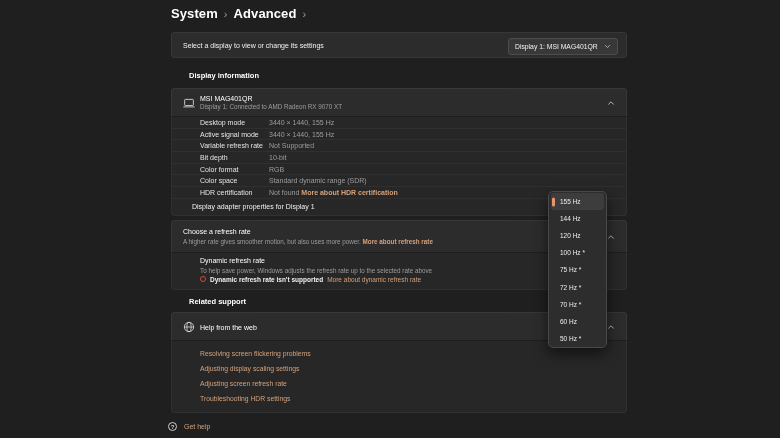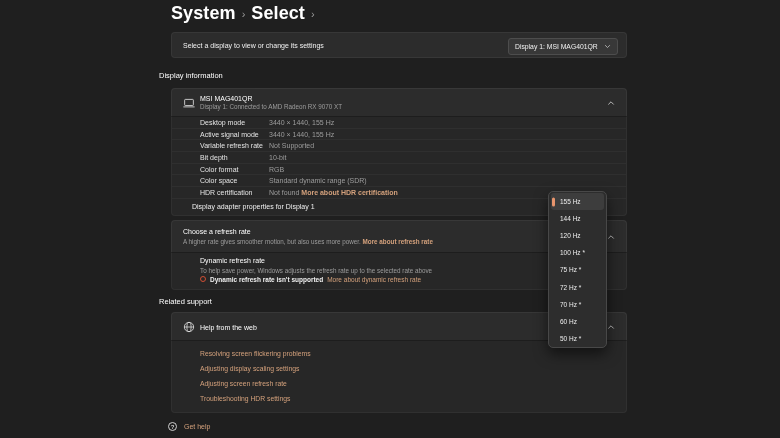--- a/index.html
+++ b/index.html
@@ -8,39 +8,39 @@
     background:#1f1f1f;
     font-family:"Liberation Sans","DejaVu Sans",sans-serif;
     color:#e8e8e8;
     overflow:hidden;
     position:relative;
   }
   .stage { position:absolute; inset:0; width:780px; height:438px; }
 
   
   .breadcrumb { position:absolute; left:171px; top:4px; height:18px; display:flex; align-items:center; gap:6px; }
-  .crumb { font-size:18px; font-weight:700; color:#ffffff; letter-spacing:.1px; }
+  .crumb { font-size:13px; font-weight:700; color:#ffffff; letter-spacing:.1px; }
   .crumb-sep { font-size:11px; color:#9a9a9a; font-weight:400; padding-top:1px; }
 
   
   .card {
     position:absolute; left:171px; width:456px;
     background:#2c2c2c;
     border:1px solid rgba(255,255,255,0.055);
     border-radius:4px;
   }
   .card.top { border-radius:4px 4px 0 0; border-bottom:none; }
   .card-body {
     position:absolute; left:171px; width:456px;
     background:#272727;
     border:1px solid rgba(255,255,255,0.045);
     border-top:1px solid #1d1d1d;
     border-radius:0 0 4px 4px;
   }
-  .section-label { position:absolute; left:159px; font-size:7.5px; font-weight:400; color:#ffffff; }
+  .section-label { position:absolute; left:189px; font-size:7.5px; font-weight:700; color:#ffffff; }
 
   
   .sel-card { top:32px; height:26px; display:flex; align-items:center; }
   .sel-label { font-size:7px; color:#f2f2f2; padding-left:11px; }
   .sel-dropdown {
     position:absolute; right:8px; top:4.5px; height:17px; min-width:110px;
     background:#383838; border:1px solid #4d4d4d; border-radius:3px;
     display:flex; align-items:center; justify-content:space-between;
     padding:0 6px; gap:6px; cursor:default;
   }
@@ -128,21 +128,21 @@
   svg { display:block; }
 </style>
 </head>
 <body>
 
 <div class="stage">
 
   <div class="breadcrumb">
     <span class="crumb">System</span>
     <span class="crumb-sep">›</span>
-    <span class="crumb">Select</span>
+    <span class="crumb">Advanced</span>
     <span class="crumb-sep">›</span>
   </div>
 
   <div class="card sel-card">
     <span class="sel-label">Select a display to view or change its settings</span>
     <div class="sel-dropdown">
       <span class="val">Display 1: MSI MAG401QR</span>
       <svg class="chev-down" viewBox="0 0 10 10">
         <path d="M2 3.5 L5 6.5 L8 3.5" fill="none" stroke="#c8c8c8" stroke-width="1.1" stroke-linecap="round" stroke-linejoin="round"></path>
       </svg>

